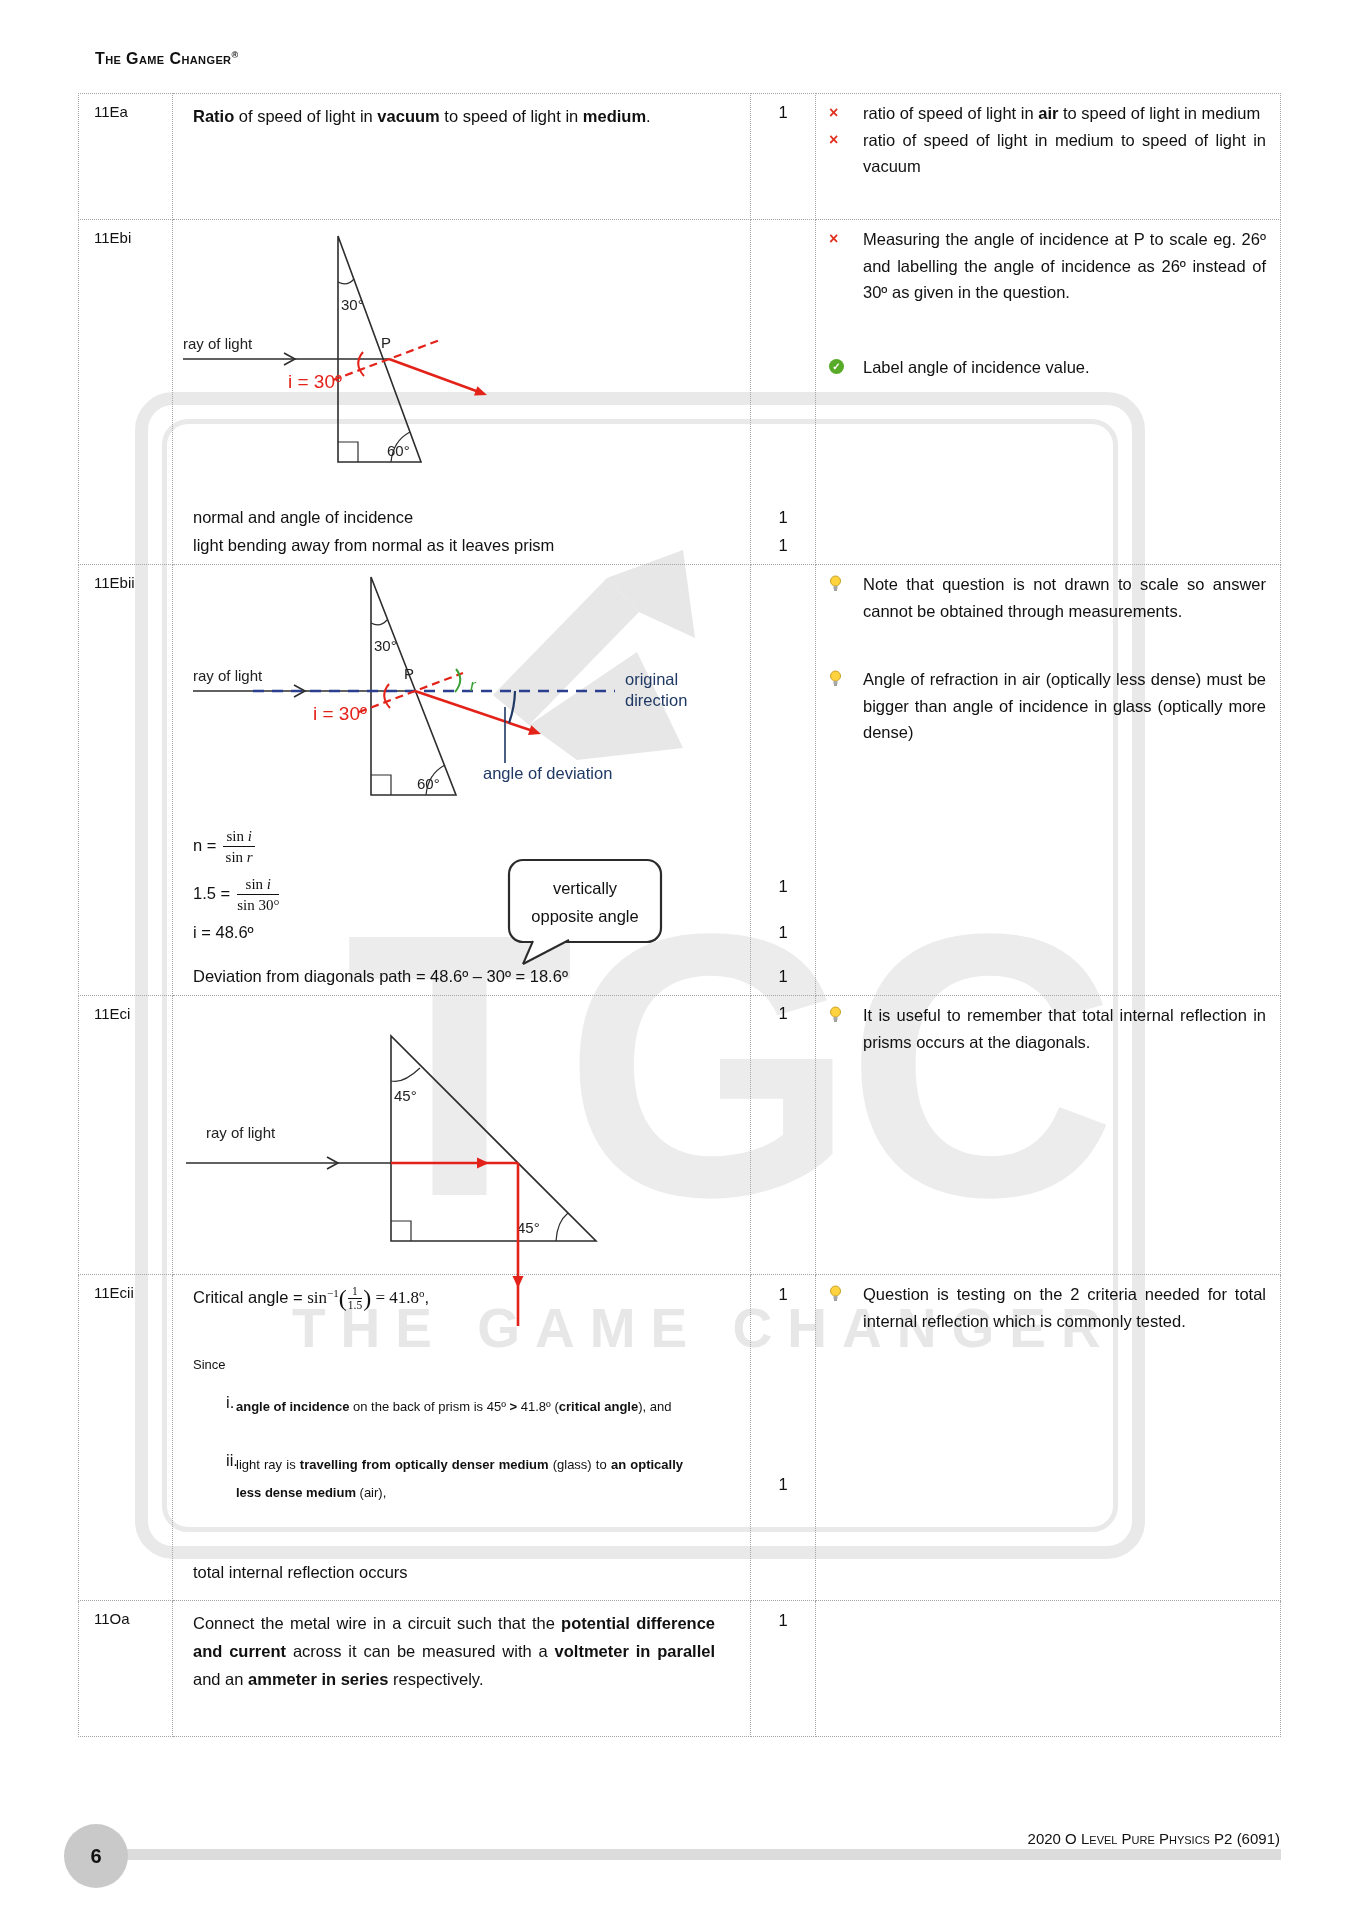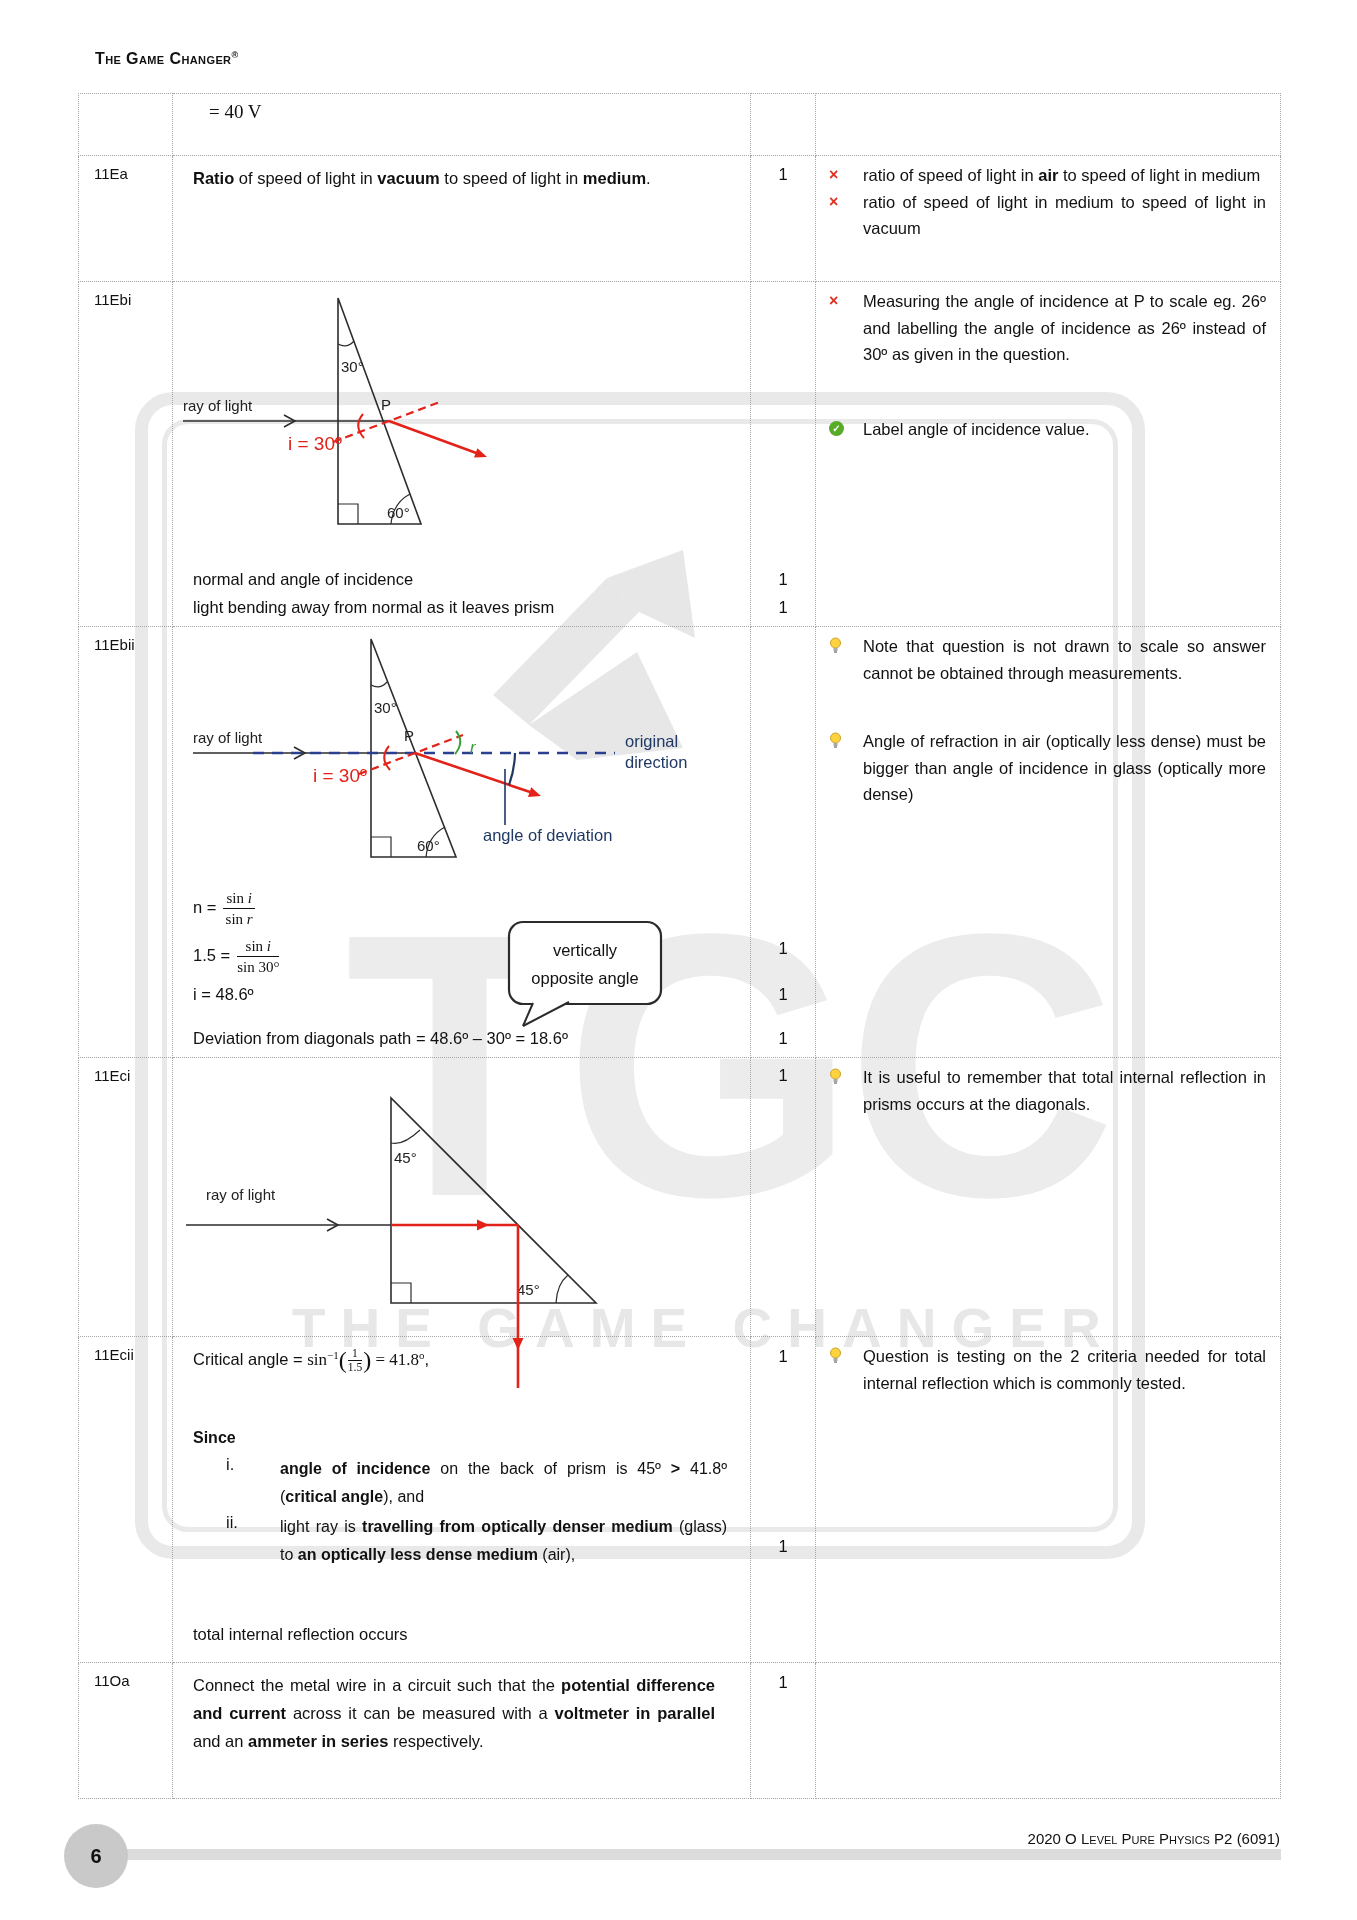--- a/index.html
+++ b/index.html
@@ -51,24 +51,24 @@
   .frac .top{display:block;border-bottom:1.4px solid #111;padding:0 3px 1px;}
   .frac .bot{display:block;padding-top:1px;}
   .frac i{font-family:"Liberation Serif",serif;}
   .crit{position:absolute;left:20px;top:10px;font-size:16.5px;}
   .serifm{font-family:"Liberation Serif",serif;font-size:17px;}
   .crit sup{font-family:"Liberation Serif",serif;font-size:11px;}
   .sfrac{display:inline-block;text-align:center;vertical-align:middle;font-family:"Liberation Serif",serif;font-size:11.5px;line-height:1.15;margin:0 1px;}
   .sfrac .top{display:block;border-bottom:1px solid #111;padding:0 2px;}
   .sfrac .bot{display:block;}
   .paren{font-family:"Liberation Serif",serif;font-size:24px;vertical-align:-3px;}
-  .since{position:absolute;left:20px;top:92px;font-size:16px;font-weight:bold;}
+  .since{position:absolute;left:20px;top:82px;font-size:13px;}
   .item{position:absolute;left:0;right:0;}
   .item .lab{position:absolute;left:53px;top:0;font-size:16.5px;}
-  .item .itx{margin-left:107px;width:447px;font-size:16px;line-height:28px;text-align:justify;}
+  .item .itx{margin-left:63px;width:447px;font-size:13px;line-height:28px;text-align:justify;}
   .closing{position:absolute;left:20px;top:288px;font-size:16.5px;}
   b{font-weight:bold;}
 </style>
 </head>
 <body>
 
 <div class="page">
 
   <div class="wm wm-frame-outer"></div>
   <div class="wm wm-frame-inner"></div>
@@ -84,28 +84,20 @@
 
   <table class="grid">
     <colgroup>
         <col style="width:94px">
         <col style="width:578px">
         <col style="width:65px">
         <col style="width:465px">
       </colgroup>
 
     <tbody>
-        <tr style="height:62px">
-      <td></td>
-      <td>
-            <div class="v40">= 40 V</div>
-          </td>
-      <td></td>
-      <td></td>
-    </tr>
 
     <tr style="height:126px">
       <td>
             <div class="qid">11Ea</div>
           </td>
       <td>
         <div class="ans-p"><b>Ratio</b><span> of speed of light in </span><b>vacuum</b><span> to speed of light in </span><b>medium</b><span>.</span></div>
       </td>
       <td>
             <span class="mark" style="top:9px">1</span>

